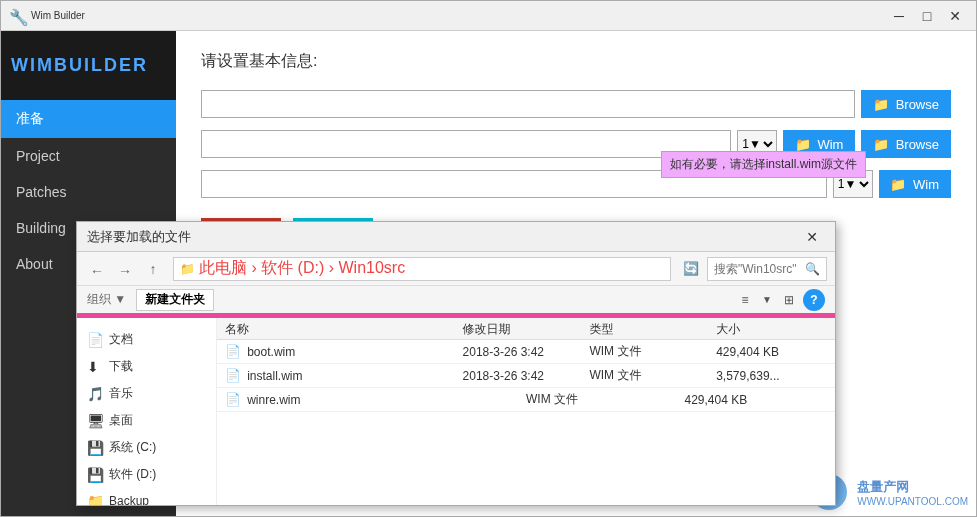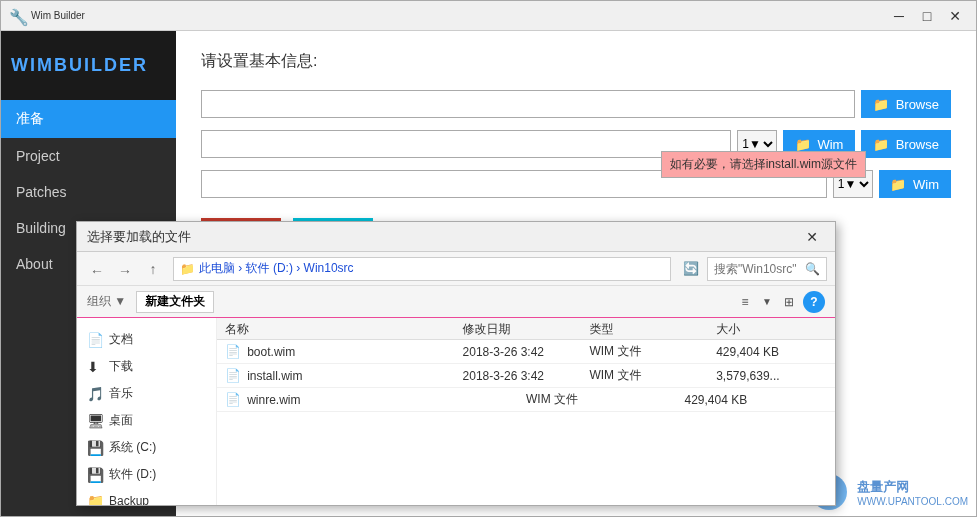--- a/index.html
+++ b/index.html
@@ -36,38 +36,38 @@
     
     .btn { height: 28px; border: none; cursor: pointer; font-size: 13px; display: flex; align-items: center; gap: 6px; padding: 0 12px; white-space: nowrap; }
     .btn-blue { background: #2196F3; color: #fff; }
     .btn-red { background: #c0392b; color: #fff; min-width: 80px; justify-content: center; }
     .btn-cyan { background: #00BCD4; color: #fff; min-width: 80px; justify-content: center; }
 
     
     .action-row { display: flex; gap: 12px; margin-top: 20px; }
 
     
-    .tooltip-box { position: absolute; background: #fca5a5; border: 1px solid #aaa; padding: 4px 8px; font-size: 12px; color: #333; white-space: nowrap; z-index: 10; top: 120px; right: 110px; }
+    .tooltip-box { position: absolute; background: #f0abfc; border: 1px solid #aaa; padding: 4px 8px; font-size: 12px; color: #333; white-space: nowrap; z-index: 10; top: 120px; right: 110px; }
 
     
     .file-dialog { position: absolute; top: 220px; left: 75px; width: 760px; height: 285px; background: #fff; border: 1px solid #aaa; box-shadow: 3px 3px 10px rgba(0,0,0,0.3); z-index: 100; display: flex; flex-direction: column; }
     .dialog-title-bar { height: 30px; background: #f0f0f0; border-bottom: 1px solid #ccc; display: flex; align-items: center; padding: 0 10px; }
     .dialog-title { font-size: 13px; color: #333; flex: 1; }
     .dialog-close-btn { width: 26px; height: 20px; border: none; background: transparent; cursor: pointer; font-size: 14px; color: #333; }
 
     
     .dialog-toolbar { height: 34px; background: #f5f5f5; border-bottom: 1px solid #ddd; display: flex; align-items: center; padding: 0 8px; gap: 4px; }
     .nav-btn { width: 24px; height: 24px; border: none; background: transparent; cursor: pointer; color: #666; font-size: 14px; display: flex; align-items: center; justify-content: center; }
     .breadcrumb-bar { flex: 1; height: 24px; border: 1px solid #ccc; background: #fff; display: flex; align-items: center; padding: 0 6px; font-size: 12px; gap: 4px; margin: 0 4px; }
     .search-box { height: 24px; border: 1px solid #ccc; background: #fff; width: 120px; display: flex; align-items: center; padding: 0 6px; }
     .search-input { border: none; outline: none; font-size: 12px; flex: 1; width: 90px; }
     .refresh-btn { width: 24px; height: 24px; border: none; background: transparent; cursor: pointer; color: #666; }
 
     
-    .dialog-action-bar { height: 32px; background: #f5f5f5; border-bottom: 1px solid #ec4899; display: flex; align-items: center; padding: 0 10px; gap: 10px; }
+    .dialog-action-bar { height: 32px; background: #f5f5f5; border-bottom: 5px solid #ec4899; display: flex; align-items: center; padding: 0 10px; gap: 10px; }
     .action-bar-label { font-size: 12px; color: #666; }
     .new-folder-btn { height: 22px; border: 1px solid #ccc; background: #fff; cursor: pointer; font-size: 12px; padding: 0 8px; font-weight: bold; }
     .view-controls { margin-left: auto; display: flex; gap: 3px; align-items: center; }
     .view-btn { width: 22px; height: 22px; border: none; background: transparent; cursor: pointer; font-size: 12px; color: #555; }
     .view-dropdown { width: 16px; height: 22px; border: none; background: transparent; cursor: pointer; font-size: 10px; color: #555; }
     .help-btn { width: 22px; height: 22px; border-radius: 50%; background: #2196F3; color: #fff; border: none; font-size: 12px; cursor: pointer; font-weight: bold; }
 
     
     .dialog-body { display: flex; flex: 1; overflow: hidden; }
 
@@ -168,21 +168,21 @@
       <span class="dialog-title">选择要加载的文件</span>
       <button class="dialog-close-btn">✕</button>
     </div>
 
     <div class="dialog-toolbar">
       <button class="nav-btn">←</button>
       <button class="nav-btn">→</button>
       <button class="nav-btn">↑</button>
       <div class="breadcrumb-bar">
         <span style="font-size:12px;">📁</span>
-        <span style="font-size:12px; color:#1d4ed8;">此电脑 › 软件 (D:) › Win10src</span>
+        <span style="font-size:16px; color:#ef4444;">此电脑 › 软件 (D:) › Win10src</span>
       </div>
       <button class="refresh-btn" style="font-size:13px;">🔄</button>
       <div class="search-box">
         <input class="search-input" type="text" placeholder="搜索&quot;Win10src&quot;" style="">
         <span style="font-size:12px; color:#999;">🔍</span>
       </div>
     </div>
 
     <div class="dialog-action-bar">
       <span class="action-bar-label">组织 ▼</span>

